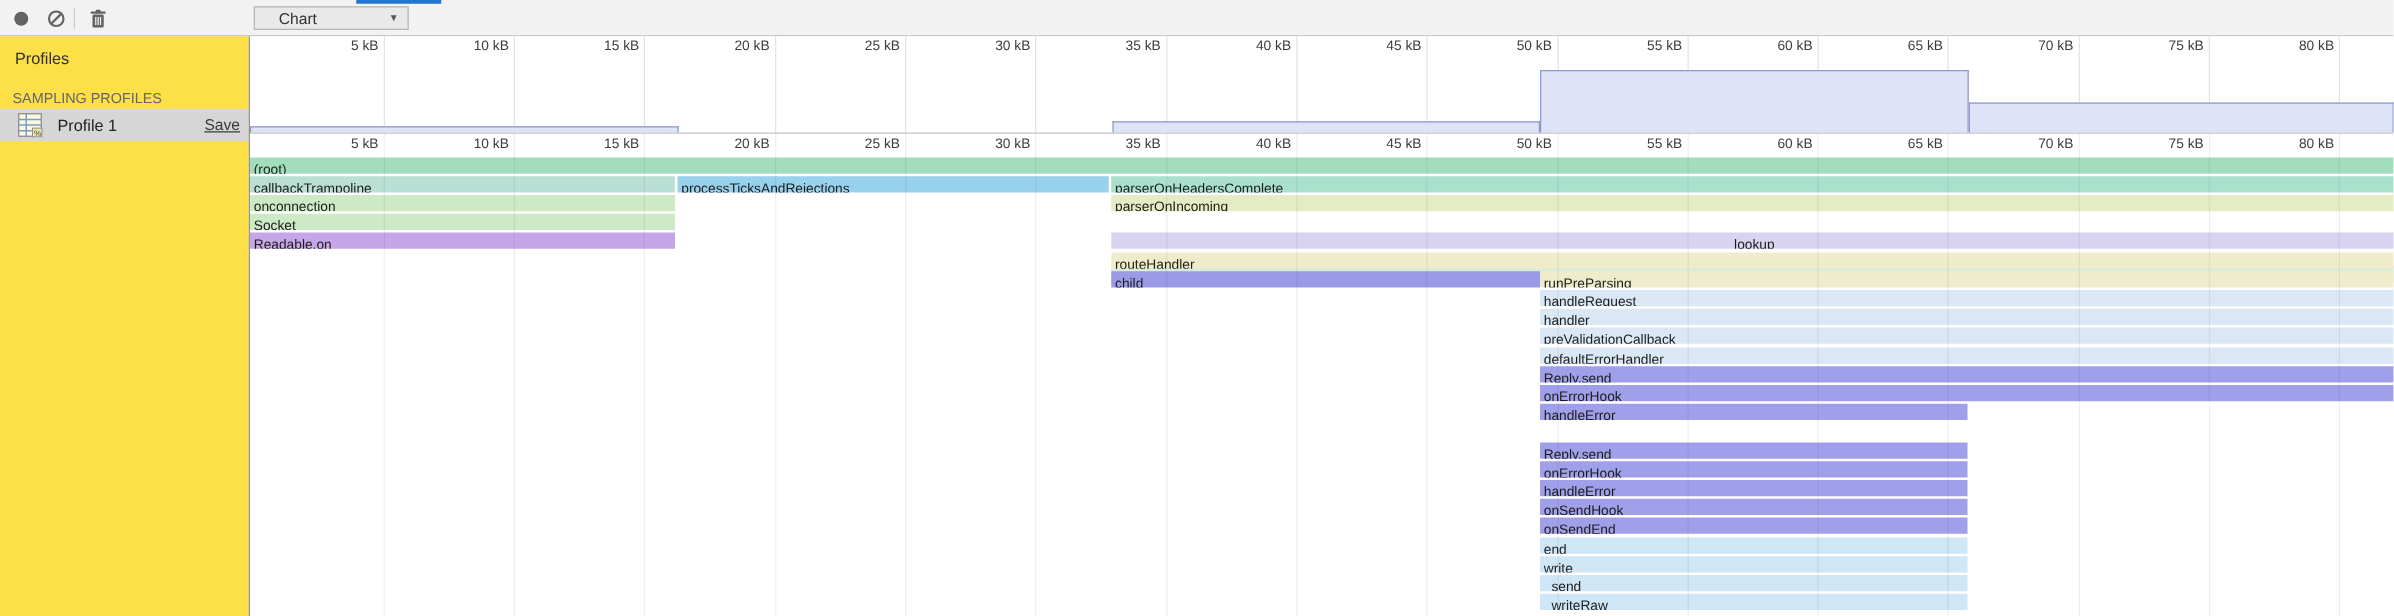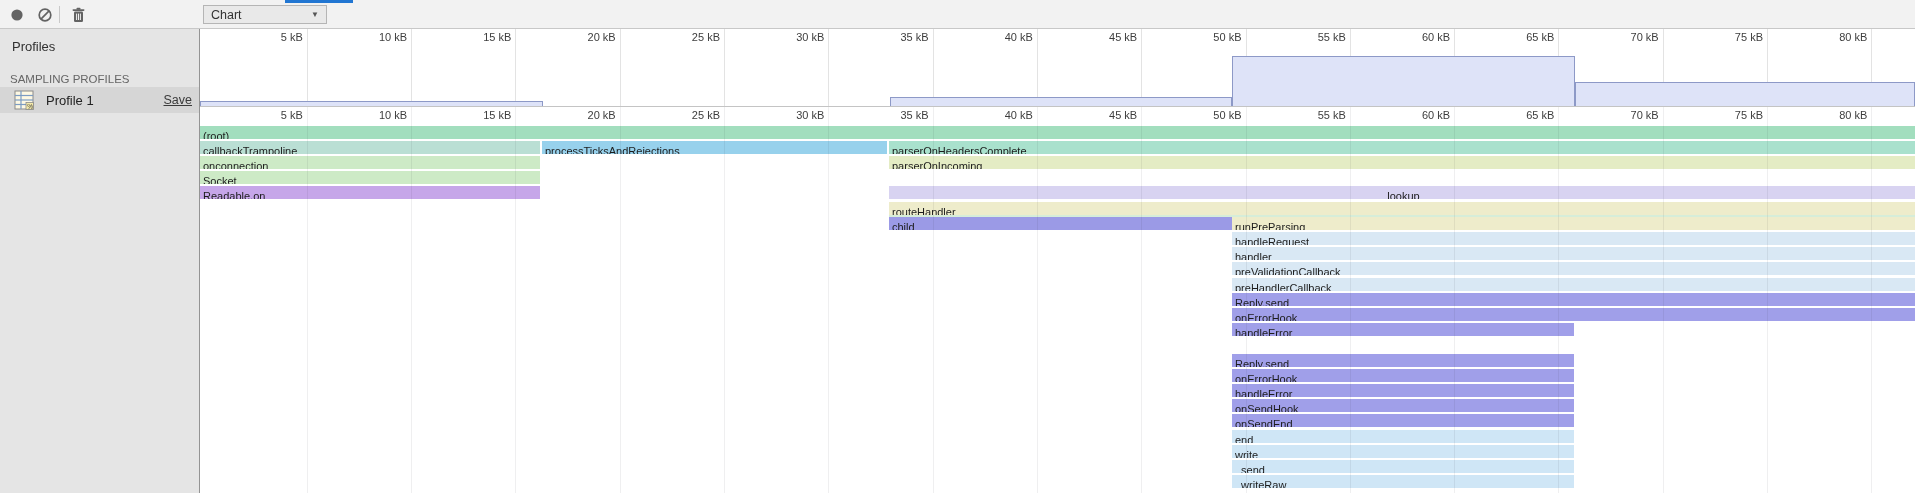--- a/index.html
+++ b/index.html
@@ -11,25 +11,25 @@
   
   #toolbar{position:absolute;left:0;top:0;width:1915px;height:29px;background:#f2f2f2;border-bottom:1px solid #c8c8c8;box-sizing:border-box;}
   .tb-btn{position:absolute;top:3px;width:24px;height:23px;display:flex;align-items:center;justify-content:center;cursor:pointer;}
   #record-btn{left:5px;} #block-btn{left:33px;} #trash-btn{left:66px;}
   #tb-sep{position:absolute;left:59px;top:6px;width:1px;height:17px;background:#c9c9c9;}
   #tab-underline{position:absolute;left:285px;top:0;width:68px;height:3px;background:#2176d2;}
   #chart-select{
     position:absolute;left:203px;top:5px;width:124px;height:19px;
     background:#e9e9e9;border:1px solid #b5b5b5;box-sizing:border-box;
     font-size:12.5px;color:#333;display:flex;align-items:center;
-    padding-left:7px;cursor:pointer;
+    padding-left:19px;cursor:pointer;
   }
   #chart-select .caret{position:absolute;right:7px;top:4px;font-size:8px;color:#555;}
   
-  #sidebar{position:absolute;left:0;top:29px;width:199px;height:464px;background:#e5e5e5;}
+  #sidebar{position:absolute;left:0;top:29px;width:199px;height:464px;background:#fde047;}
   #sidebar-divider{position:absolute;left:199px;top:29px;width:1px;height:464px;background:#949494;}
   #profiles-title{position:absolute;left:12px;top:10px;font-size:13px;color:#303030;}
   #sampling-heading{position:absolute;left:10px;top:44px;font-size:11.5px;color:#666;}
   #profile-row{position:absolute;left:0;top:58px;width:199px;height:26px;background:#d6d6d6;cursor:pointer;}
   #profile-icon{position:absolute;left:14px;top:3px;}
   #profile-name{position:absolute;left:46px;top:6px;font-size:13px;color:#222;}
   #profile-save{position:absolute;right:7px;top:6px;font-size:12.5px;color:#3b3b3b;text-decoration:underline;cursor:pointer;}
   
   #chart-pane{position:absolute;left:200px;top:29px;width:1715px;height:464px;background:#fff;}
   .gl-ov{position:absolute;top:0;width:1px;height:77px;background:#e3e3e3;}
@@ -177,21 +177,21 @@
       <div class="bar" style="left: 0px; width: 340px; top: 142.1px; height: 13px; background: rgb(205, 234, 198);"><span>Socket</span></div>
       <div class="bar" style="left: 689px; width: 1026px; top: 142.1px; height: 13px; background: rgb(214, 237, 217); margin-top: 42px;"><span>emit</span></div>
       <div class="bar" style="left: 0px; width: 340px; top: 157.3px; height: 13px; background: rgb(198, 166, 233);"><span>Readable.on</span></div>
       <div class="bar" style="left: 689px; width: 1026px; top: 157.3px; height: 13px; background: rgb(216, 211, 241); text-align: center;"><span>lookup</span></div>
       <div class="bar" style="left: 689px; width: 1026px; top: 172.5px; height: 13px; background: rgb(238, 236, 203);"><span>routeHandler</span></div>
       <div class="bar dots" style="left: 689px; width: 343px; top: 187.7px; height: 13px; background: rgb(155, 154, 230);"><span>child</span></div>
       <div class="bar" style="left: 1032px; width: 683px; top: 187.7px; height: 13px; background: rgb(238, 236, 203);"><span>runPreParsing</span></div>
       <div class="bar" style="left: 1032px; width: 683px; top: 202.9px; height: 13px; background: rgb(217, 232, 244); text-decoration: underline;"><span>handleRequest</span></div>
       <div class="bar" style="left: 1032px; width: 683px; top: 218.1px; height: 13px; background: rgb(217, 232, 244);"><span>handler</span></div>
       <div class="bar" style="left: 1032px; width: 683px; top: 233.3px; height: 13px; background: rgb(217, 232, 244);"><span>preValidationCallback</span></div>
-      <div class="bar" style="left: 1032px; width: 683px; top: 248.5px; height: 13px; background: rgb(217, 232, 244);"><span>preHandlerCallback</span></div>
+      <div class="bar" style="left: 1032px; width: 683px; top: 248.5px; height: 13px; background: rgb(217, 232, 244);"><span>defaultErrorHandler</span></div>
       <div class="bar" style="left: 1032px; width: 683px; top: 263.7px; height: 13px; background: rgb(160, 159, 233);"><span>Reply.send</span></div>
       <div class="bar" style="left: 1032px; width: 683px; top: 278.9px; height: 13px; background: rgb(160, 159, 233);"><span>onErrorHook</span></div>
       <div class="bar" style="left: 1032px; width: 342px; top: 294.1px; height: 13px; background: rgb(160, 159, 233);"><span>handleError</span></div>
       <div class="bar" style="left: 1032px; width: 342px; top: 324.5px; height: 13px; background: rgb(160, 159, 233);"><span>Reply.send</span></div>
       <div class="bar" style="left: 1032px; width: 342px; top: 339.7px; height: 13px; background: rgb(160, 159, 233);"><span>onErrorHook</span></div>
       <div class="bar" style="left: 1032px; width: 342px; top: 354.9px; height: 13px; background: rgb(160, 159, 233);"><span>handleError</span></div>
       <div class="bar" style="left: 1032px; width: 342px; top: 370.1px; height: 13px; background: rgb(160, 159, 233);"><span>onSendHook</span></div>
       <div class="bar" style="left: 1032px; width: 342px; top: 385.3px; height: 13px; background: rgb(160, 159, 233);"><span>onSendEnd</span></div>
       <div class="bar" style="left: 1032px; width: 342px; top: 400.5px; height: 13px; background: rgb(207, 230, 246);"><span>end</span></div>
       <div class="bar" style="left: 1032px; width: 342px; top: 415.7px; height: 13px; background: rgb(207, 230, 246);"><span>write_</span></div>

